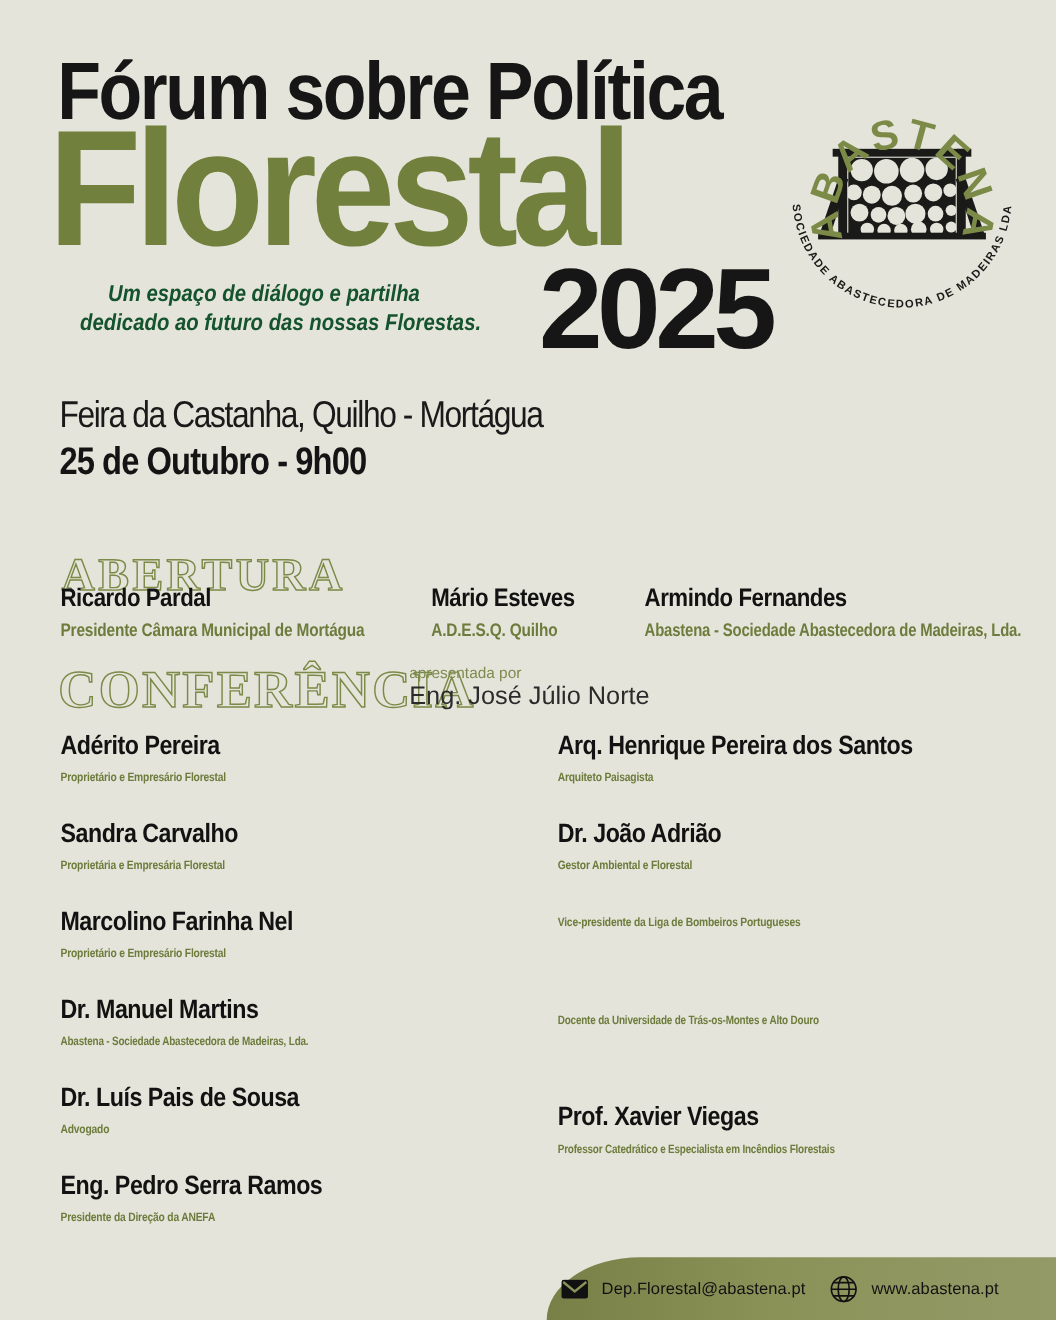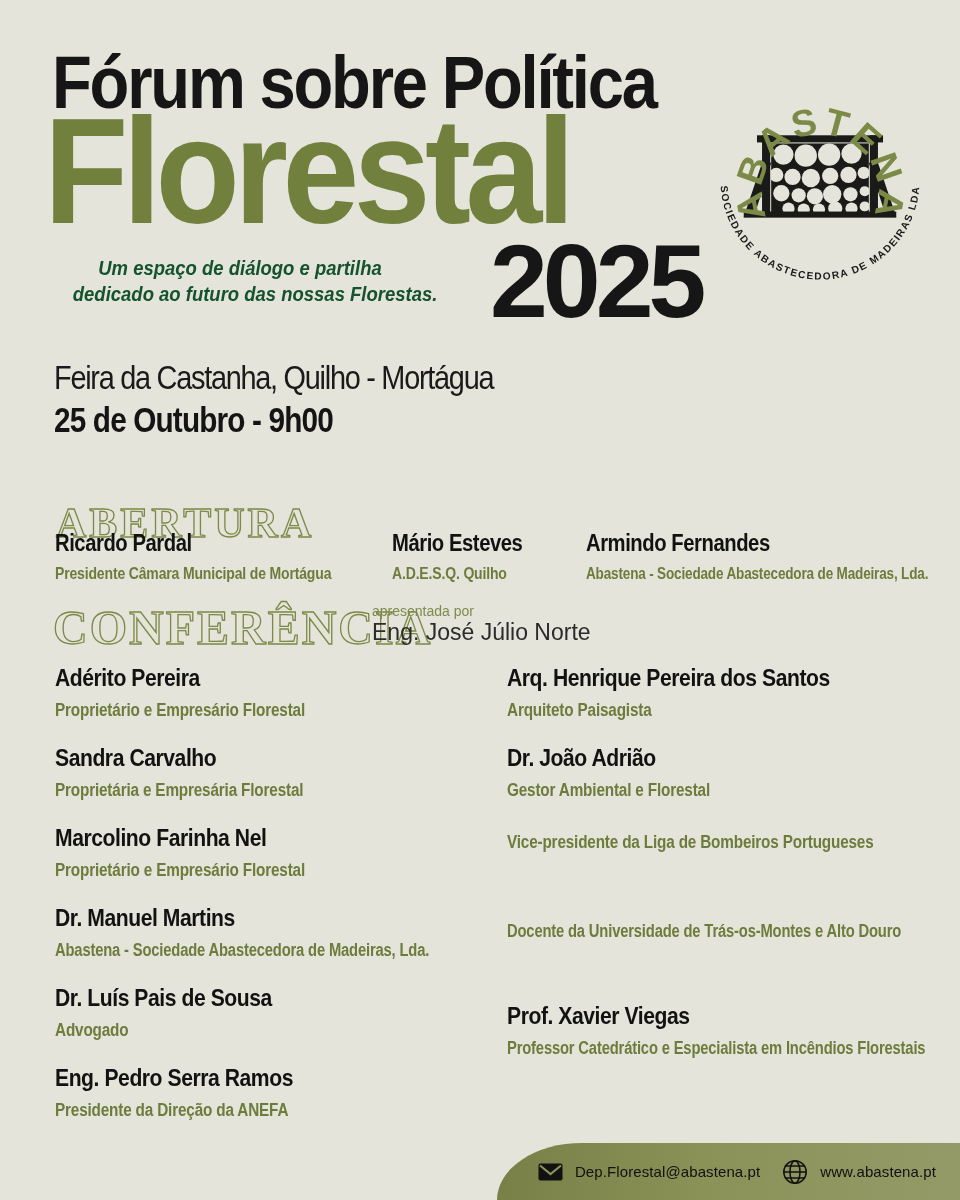--- a/index.html
+++ b/index.html
@@ -51,38 +51,38 @@
   }
   .hd-abertura{left:56px;top:482px;font-size:42px;margin-top:20px;}
   .hd-conf{left:53px;top:604px;font-size:48px;letter-spacing:2px;}
 
   .presented{left:372px;top:604px;line-height:1;}
   .presented .lbl{display:block;font-size:14px;color:#7e8b4e;margin-bottom:3px;}
   .presented .who{display:block;font-size:23px;color:#2b2b2b;}
 
   
   .sp-name{font-size:24px;font-weight:800;letter-spacing:-.5px;color:#121212;line-height:1.15;}
-  .sp-role{font-size:18px;font-weight:700;letter-spacing:-.2px;color:var(--olive-role);line-height:1.1;margin-top:9px;}
+  .sp-role{font-size:11px;font-weight:700;letter-spacing:-.2px;color:var(--olive-role);line-height:1.1;margin-top:9px;}
   .speaker{height:80px;}
   .col{position:absolute;top:664px;}
   .col-left{left:55px;width:445px;}
   .col-right{left:507px;width:450px;}
 
   .ab-speaker{position:absolute;top:530px;}
   .ab-1{left:55px;} .ab-2{left:392px;} .ab-3{left:586px;}
   .ab-speaker .sp-name{font-size:23px;}
   .ab-speaker .sp-role{font-size:16.5px;margin-top:8px;}
 
   
   .footer{
     left:497px;top:1143px;right:0;bottom:0;
     background:linear-gradient(90deg,#788047 0%,#8b9258 45%,#939a67 100%);
     border-top-left-radius:85px 57px;
     display:flex;align-items:center;justify-content:flex-end;
-    gap:12px;padding-right:24px;
+    gap:12px;padding-right:52px;
   }
   .footer .ftxt{font-size:15px;color:#111;letter-spacing:.1px;}
   .ficon{display:flex;align-items:center;}
 </style>
 </head>
 <body>
 
 <div class="abs title-line1"><span class="cx cx88">Fórum sobre Política</span></div>
 <div class="abs title-line2"><span class="cx cx92">Florestal</span></div>
 <div class="abs year"><span class="cx">2025</span></div>

